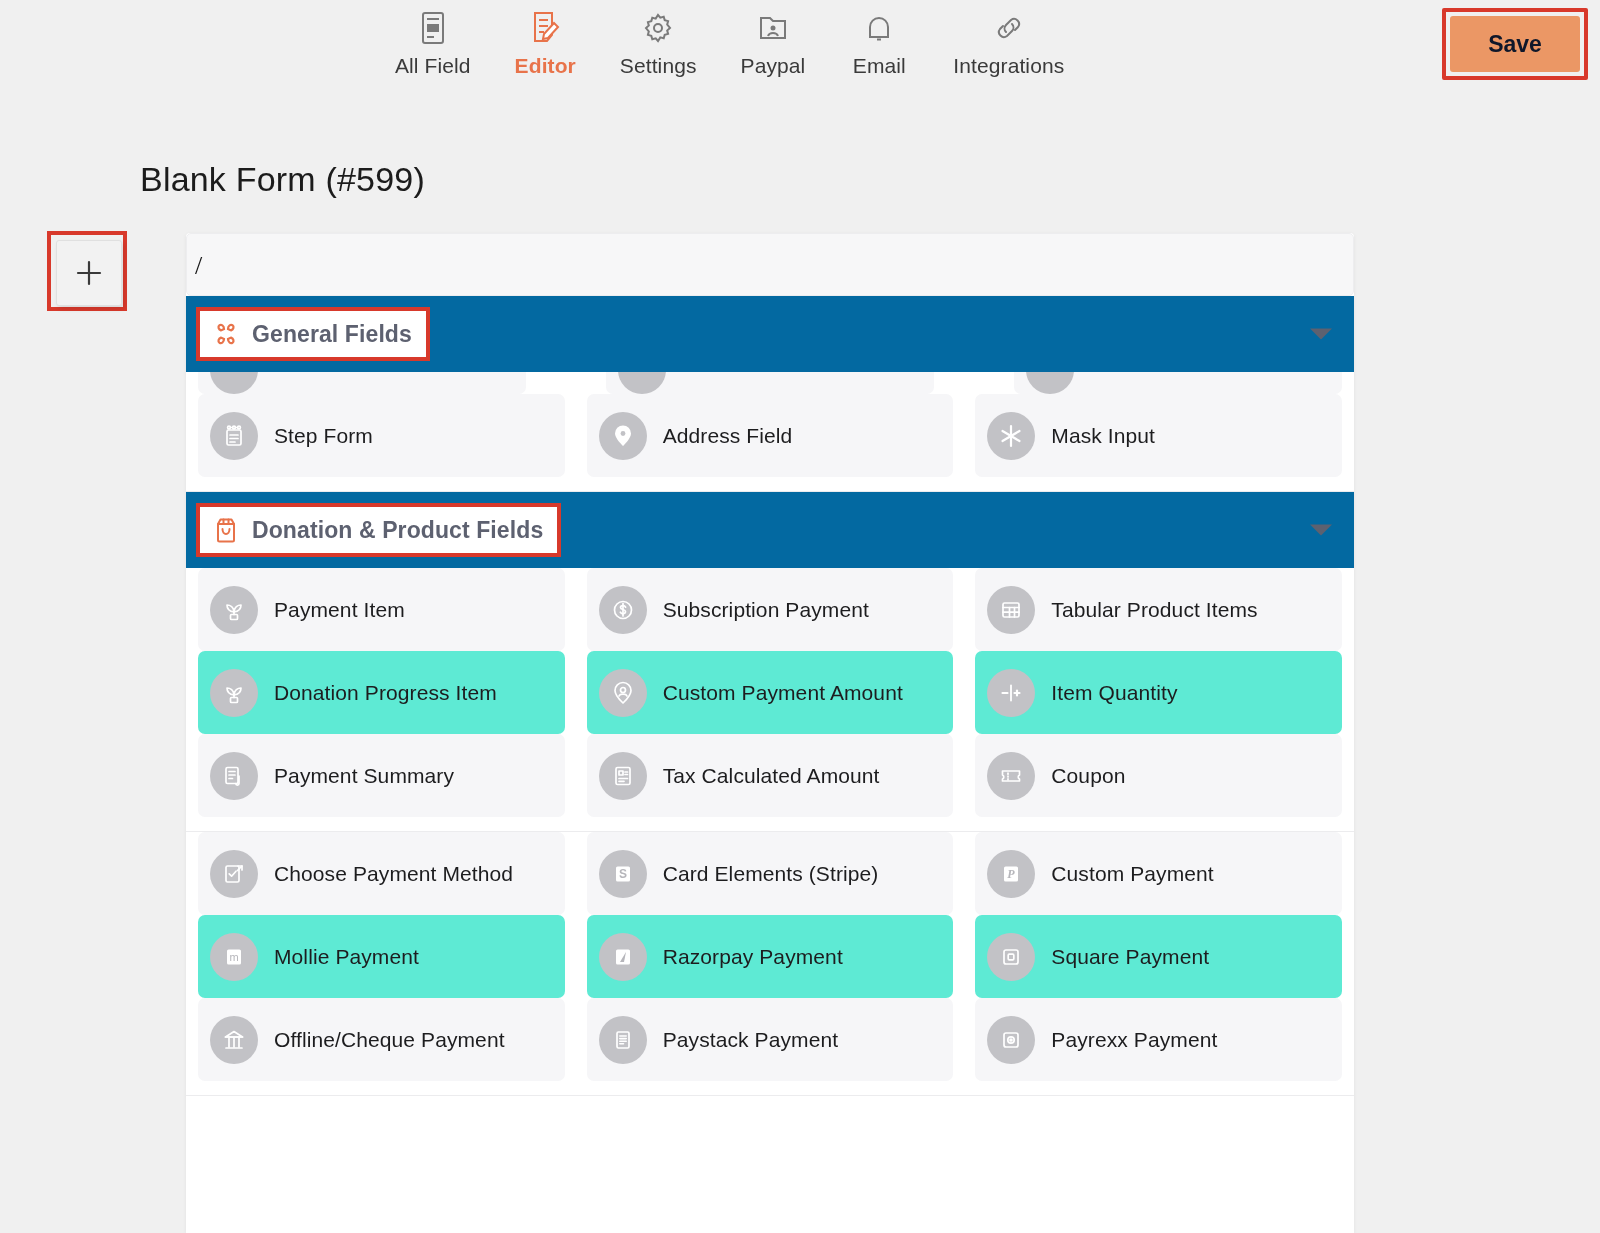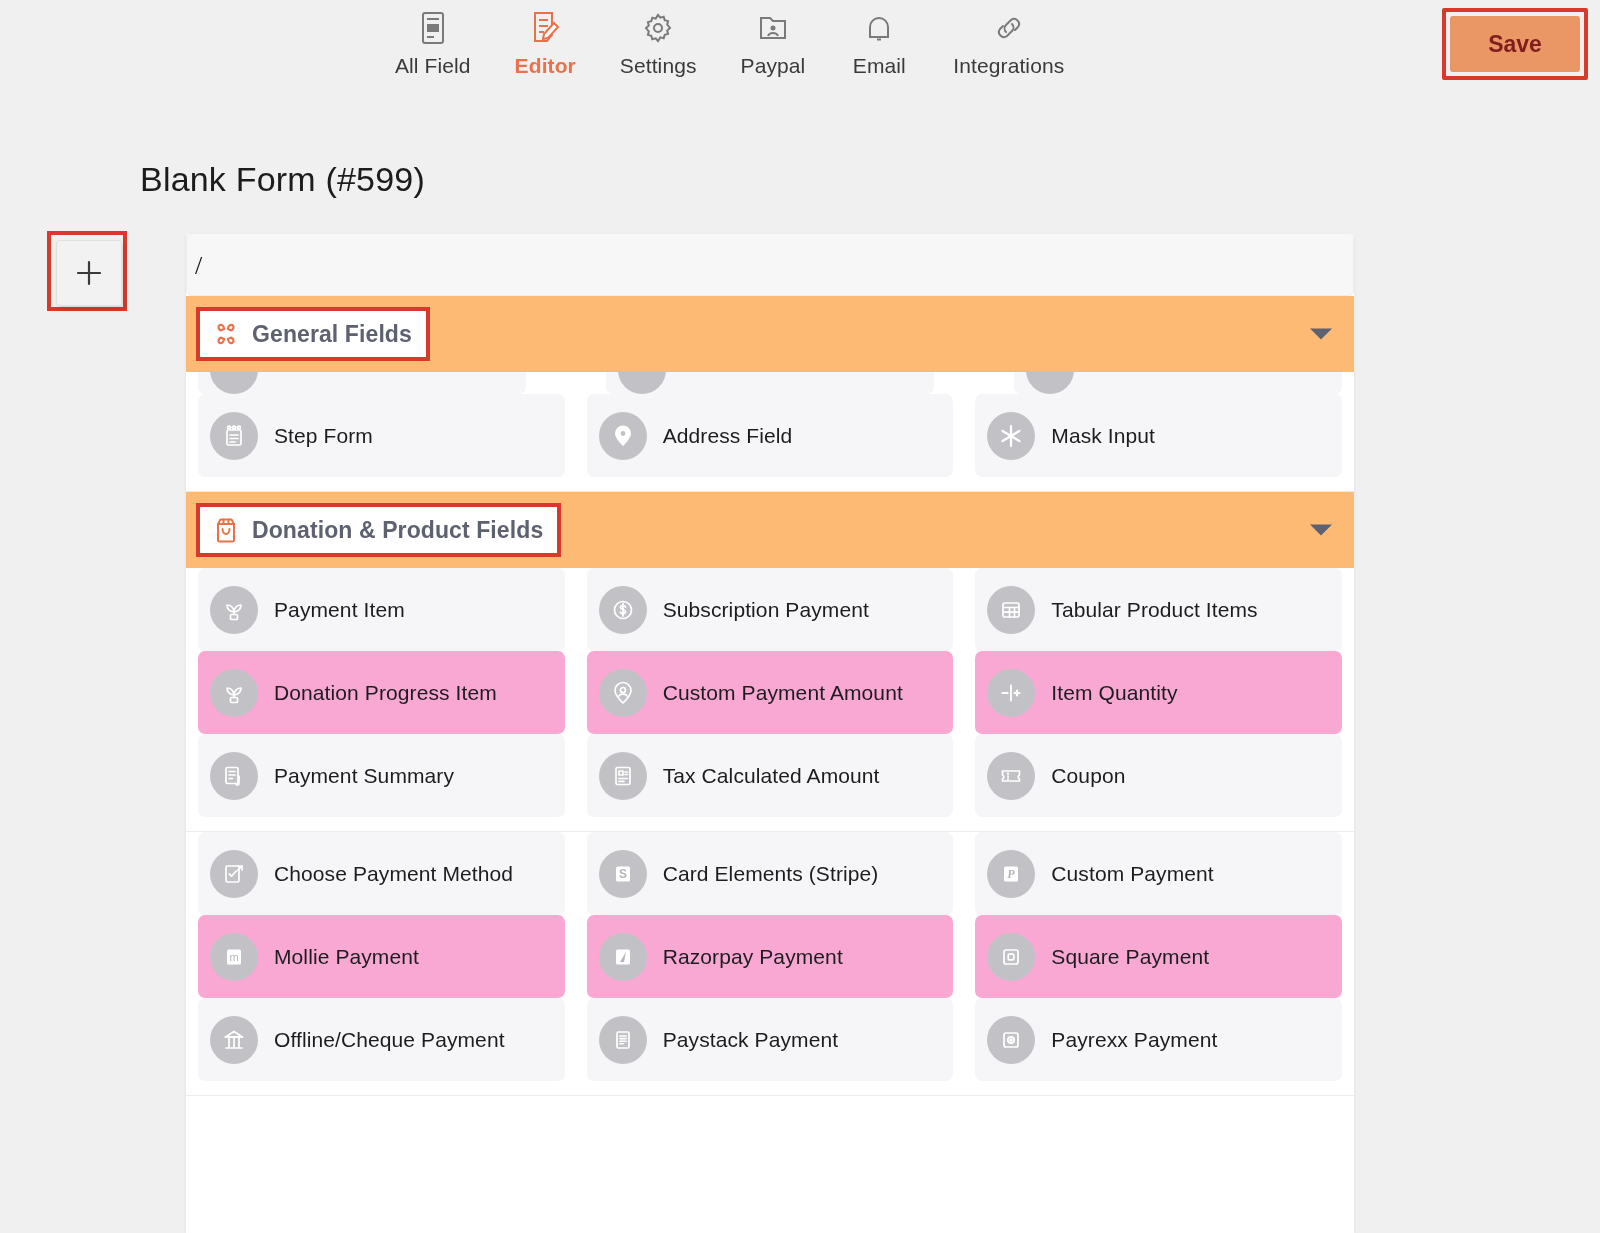--- a/index.html
+++ b/index.html
@@ -36,21 +36,21 @@
     position: absolute; right: 12px; top: 8px;
     padding: 4px;
     border: 4px solid #d8392b;
     border-radius: 2px;
     background: transparent;
   }
   .save-btn {
     width: 130px; height: 56px;
     background: #eb9765;
     border: none; border-radius: 3px;
-    color: #7f1d1d; font-size: 23px; font-weight: bold;
+    color: #0f172a; font-size: 23px; font-weight: bold;
     font-family: "Liberation Sans", sans-serif;
     cursor: pointer;
     display: flex; align-items: center; justify-content: center;
   }
 
   
   .page-title {
     position: absolute; left: 140px; top: 160px;
     font-size: 34px; color: #1c1c1c; letter-spacing: .2px;
   }
@@ -95,21 +95,21 @@
     position: absolute; left: 8px; top: 0;
     width: 1100px; height: 63px;
     border: none; outline: none; background: transparent;
     font-size: 26px; color: #111;
     font-family: "Liberation Serif", serif;
   }
 
   .sec-header {
     position: relative;
     height: 76px;
-    background: #fdba74;
+    background: #0369a1;
     display: flex; align-items: center;
     cursor: pointer;
   }
   .sec-header-inner {
     display: flex; align-items: center; gap: 12px;
     padding: 9px 14px 9px 12px;
     border: 4px solid #d8392b;
     background: #ffffff;
     margin-left: 10px;
   }
@@ -136,21 +136,21 @@
     gap: 22px;
   }
   .tile {
     display: flex; align-items: center; gap: 16px;
     height: 83px;
     padding-left: 12px;
     background: #f6f6f8;
     border-radius: 7px;
     cursor: grab;
   }
-  .tile-row-alt .tile { background: #f9a8d4; }
+  .tile-row-alt .tile { background: #5eead4; }
   .tile-ico {
     flex: 0 0 48px;
     width: 48px; height: 48px; border-radius: 50%;
     background: #c2c2c6;
     display: flex; align-items: center; justify-content: center;
   }
   .tile-ico svg { display: block; }
   .tile-label {
     font-size: 21px; color: #1d1d1f; white-space: nowrap;
     letter-spacing: .1px;

